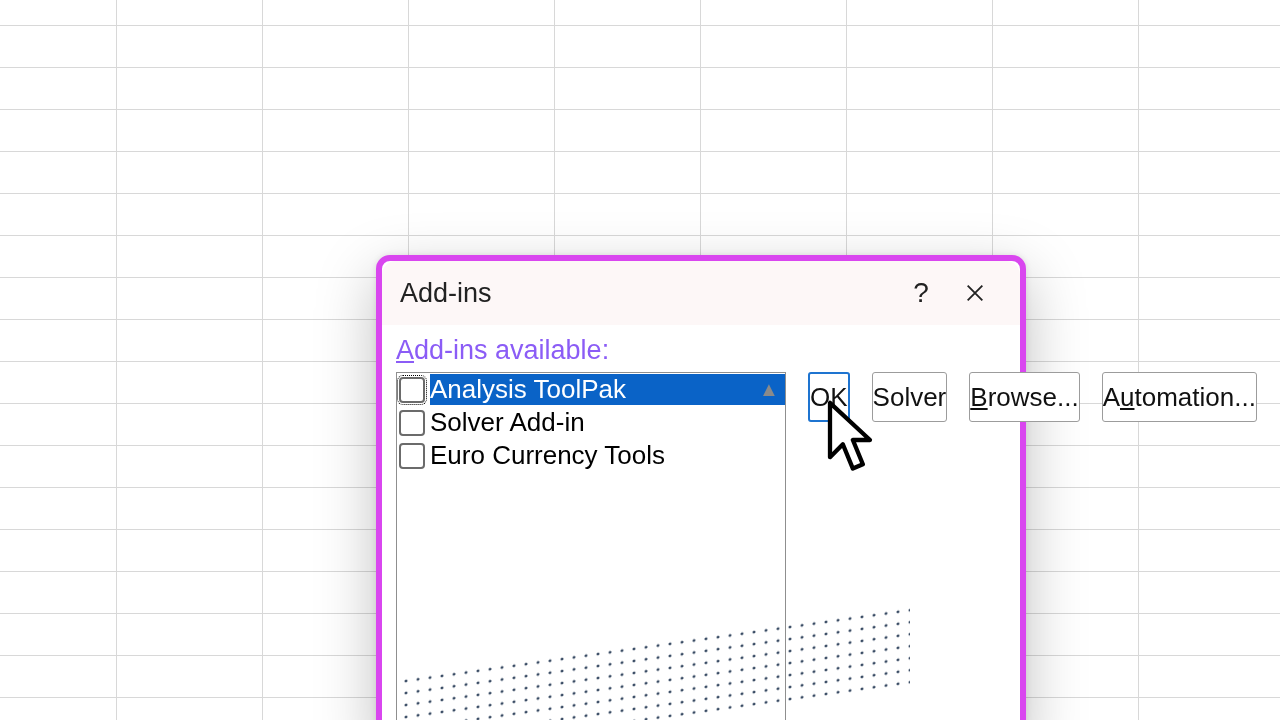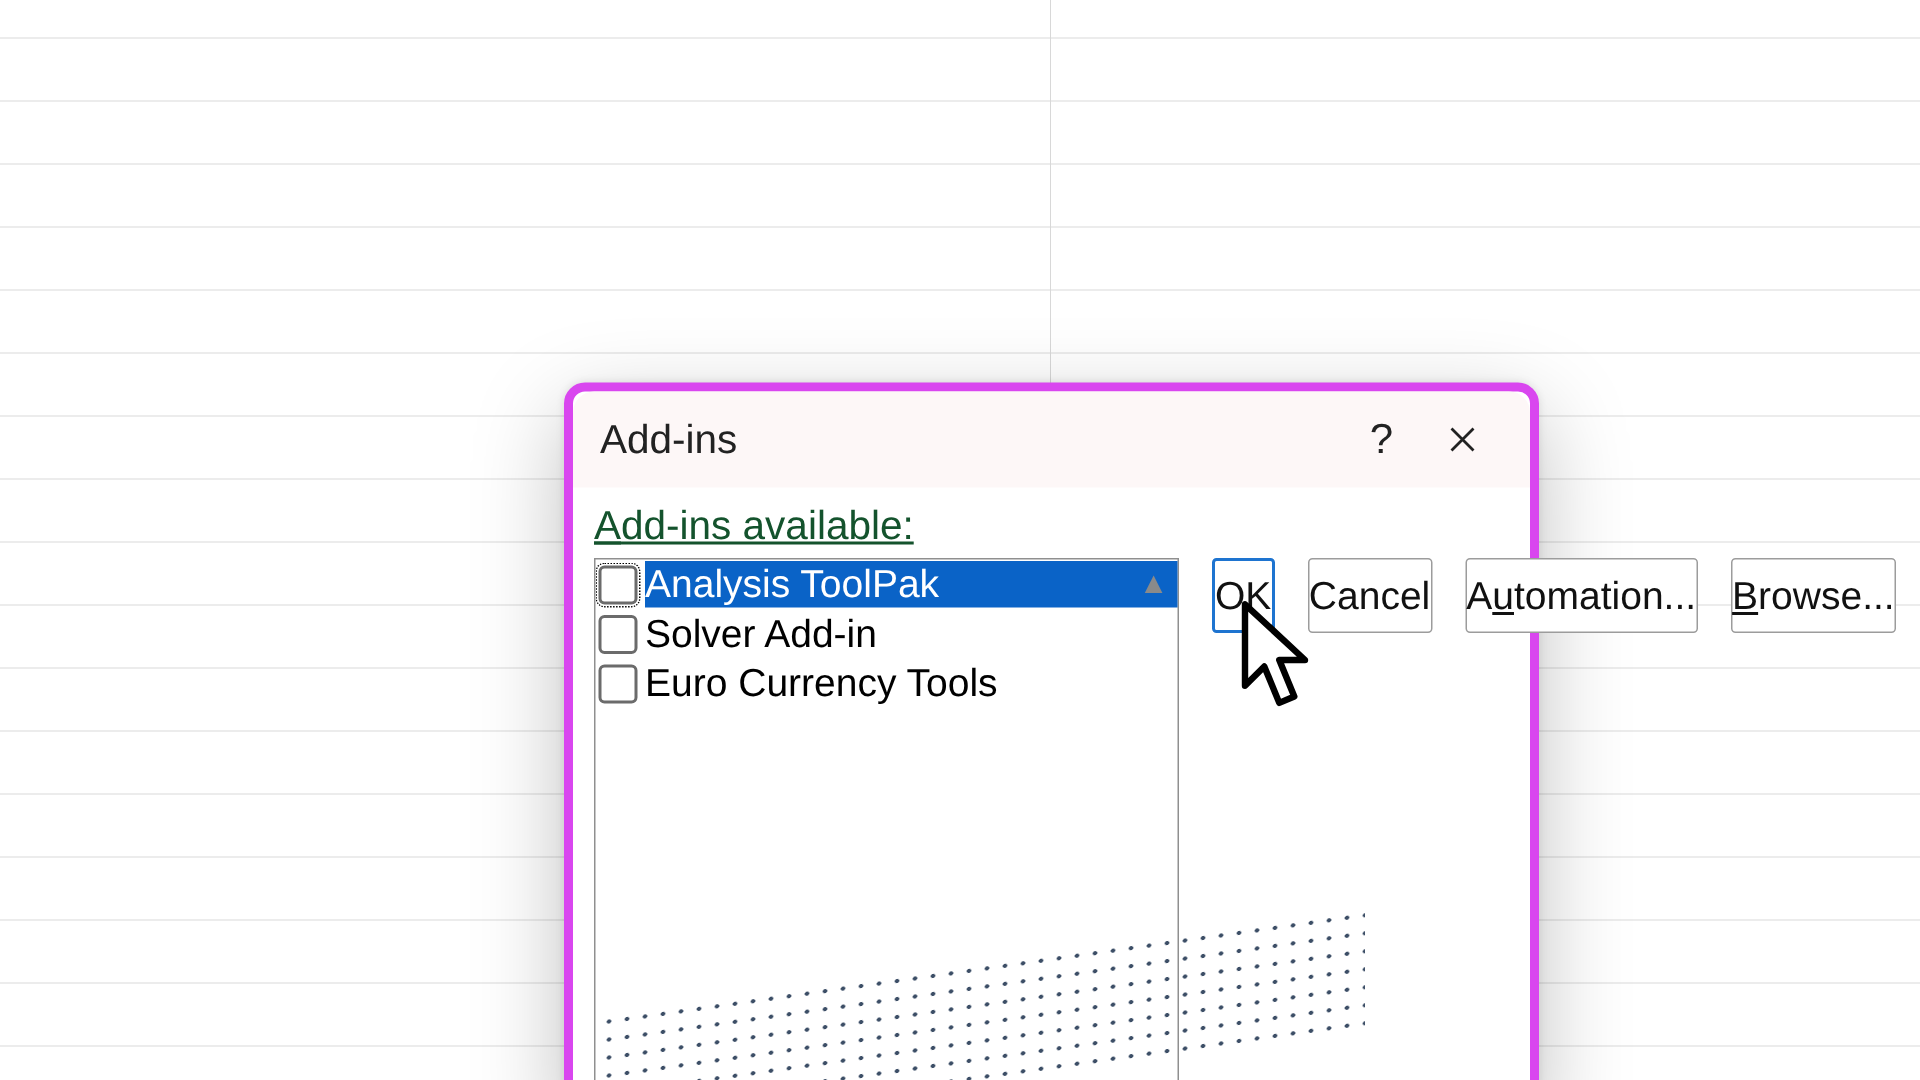--- a/index.html
+++ b/index.html
@@ -38,21 +38,21 @@
     }
     .title { font-size: 27px; color: #222; }
     .tb-spacer { flex: 1; }
     .tb-btn {
       width: 54px; height: 40px; display: flex; align-items: center; justify-content: center;
       font-size: 28px; color: #222; cursor: default;
     }
     .tb-btn svg { width: 22px; height: 22px; stroke: #222; stroke-width: 2; fill: none; }
 
     .content { padding: 10px 14px 0 14px; display: flex; flex-direction: column; flex: 1; }
-    .avail-label { font-size: 27px; color: #14532d; margin-bottom: 6px; text-decoration: underline; }
+    .avail-label { font-size: 27px; color: #8b5cf6; margin-bottom: 6px; }
     .avail-label .ul { text-decoration: underline; }
 
     .mid { display: flex; gap: 22px; flex: 1; min-height: 0; }
 
     .listbox-wrap { position: relative; width: 398px; display: flex; }
     .listbox {
       flex: 1; border: 1px solid #8f8f8f; background: #fff;
       position: relative;
     }
     .listbox::after{
@@ -141,27 +141,27 @@
             <div class="label">Euro Currency Tools</div>
           </div>
         </div>
       </div>
 
       <div class="buttons">
         <div class="btn primary">
           <span>OK</span>
         </div>
         <div class="btn">
-          <span>Cancel</span>
+          <span>Solver</span>
+        </div>
+        <div class="btn">
+          <span><span class="ul">B</span><span>rowse...</span></span>
         </div>
         <div class="btn">
           <span><span>A</span><span class="ul">u</span><span>tomation...</span></span>
-        </div>
-        <div class="btn">
-          <span><span class="ul">B</span><span>rowse...</span></span>
         </div>
       </div>
     </div>
   </div>
 </div>
 
 <div class="dot-noise"></div>
 
 <div class="cursor">
   <svg viewBox="0 0 40 56">

